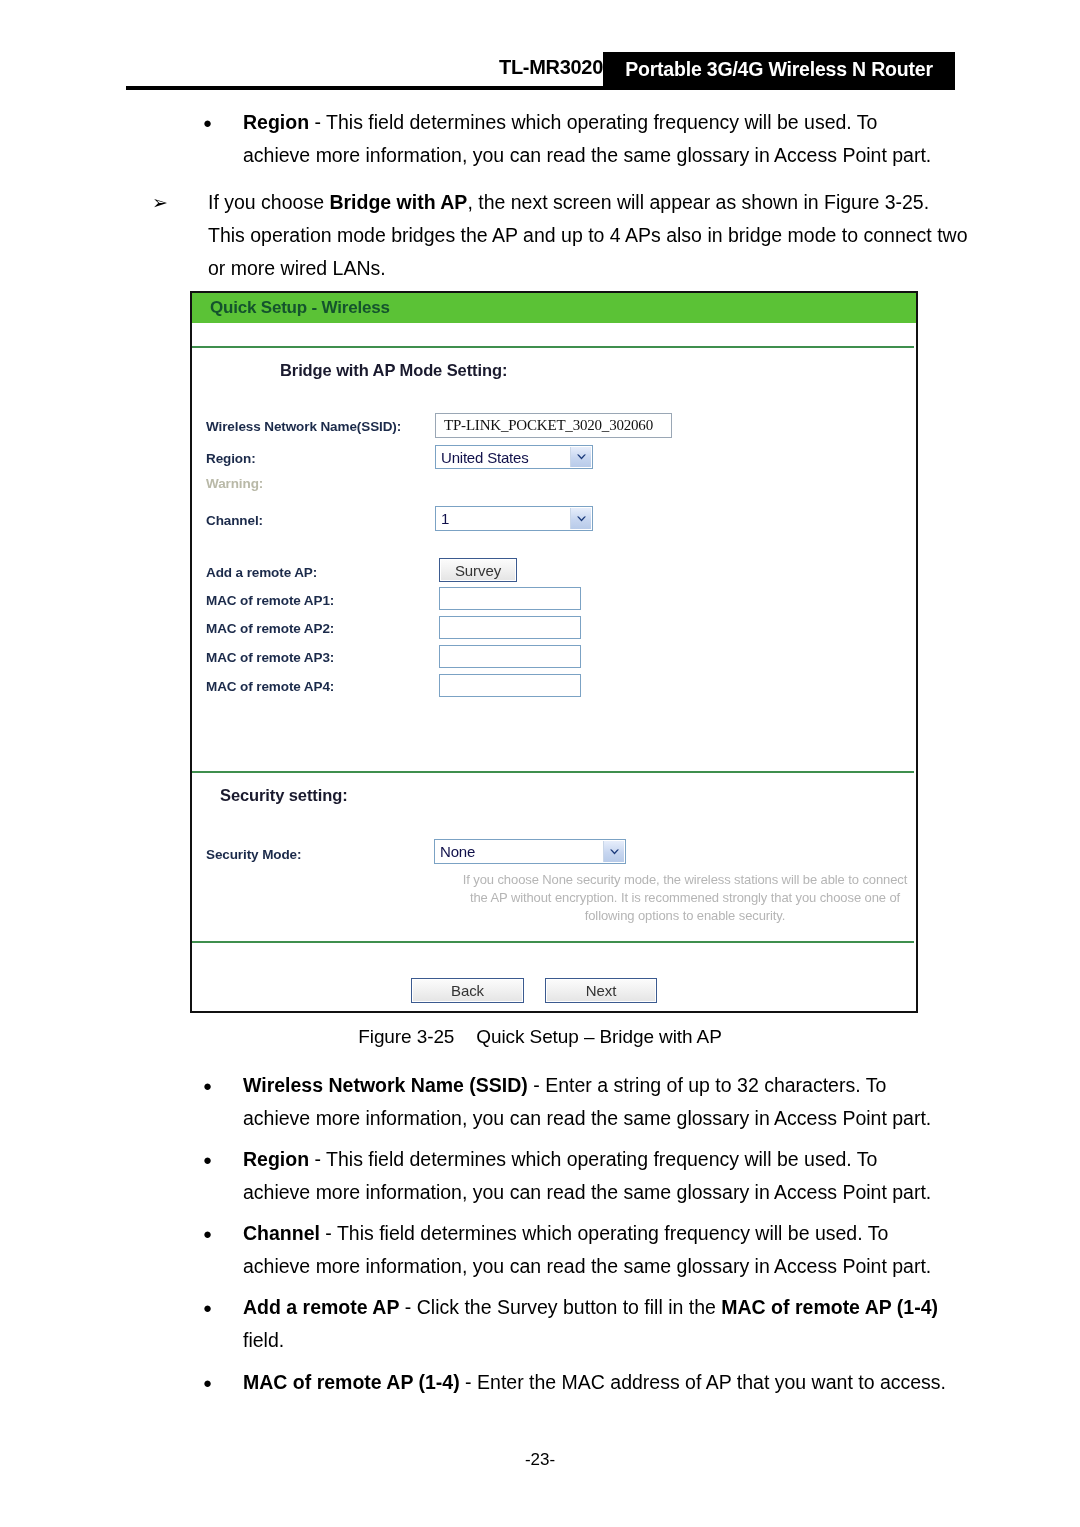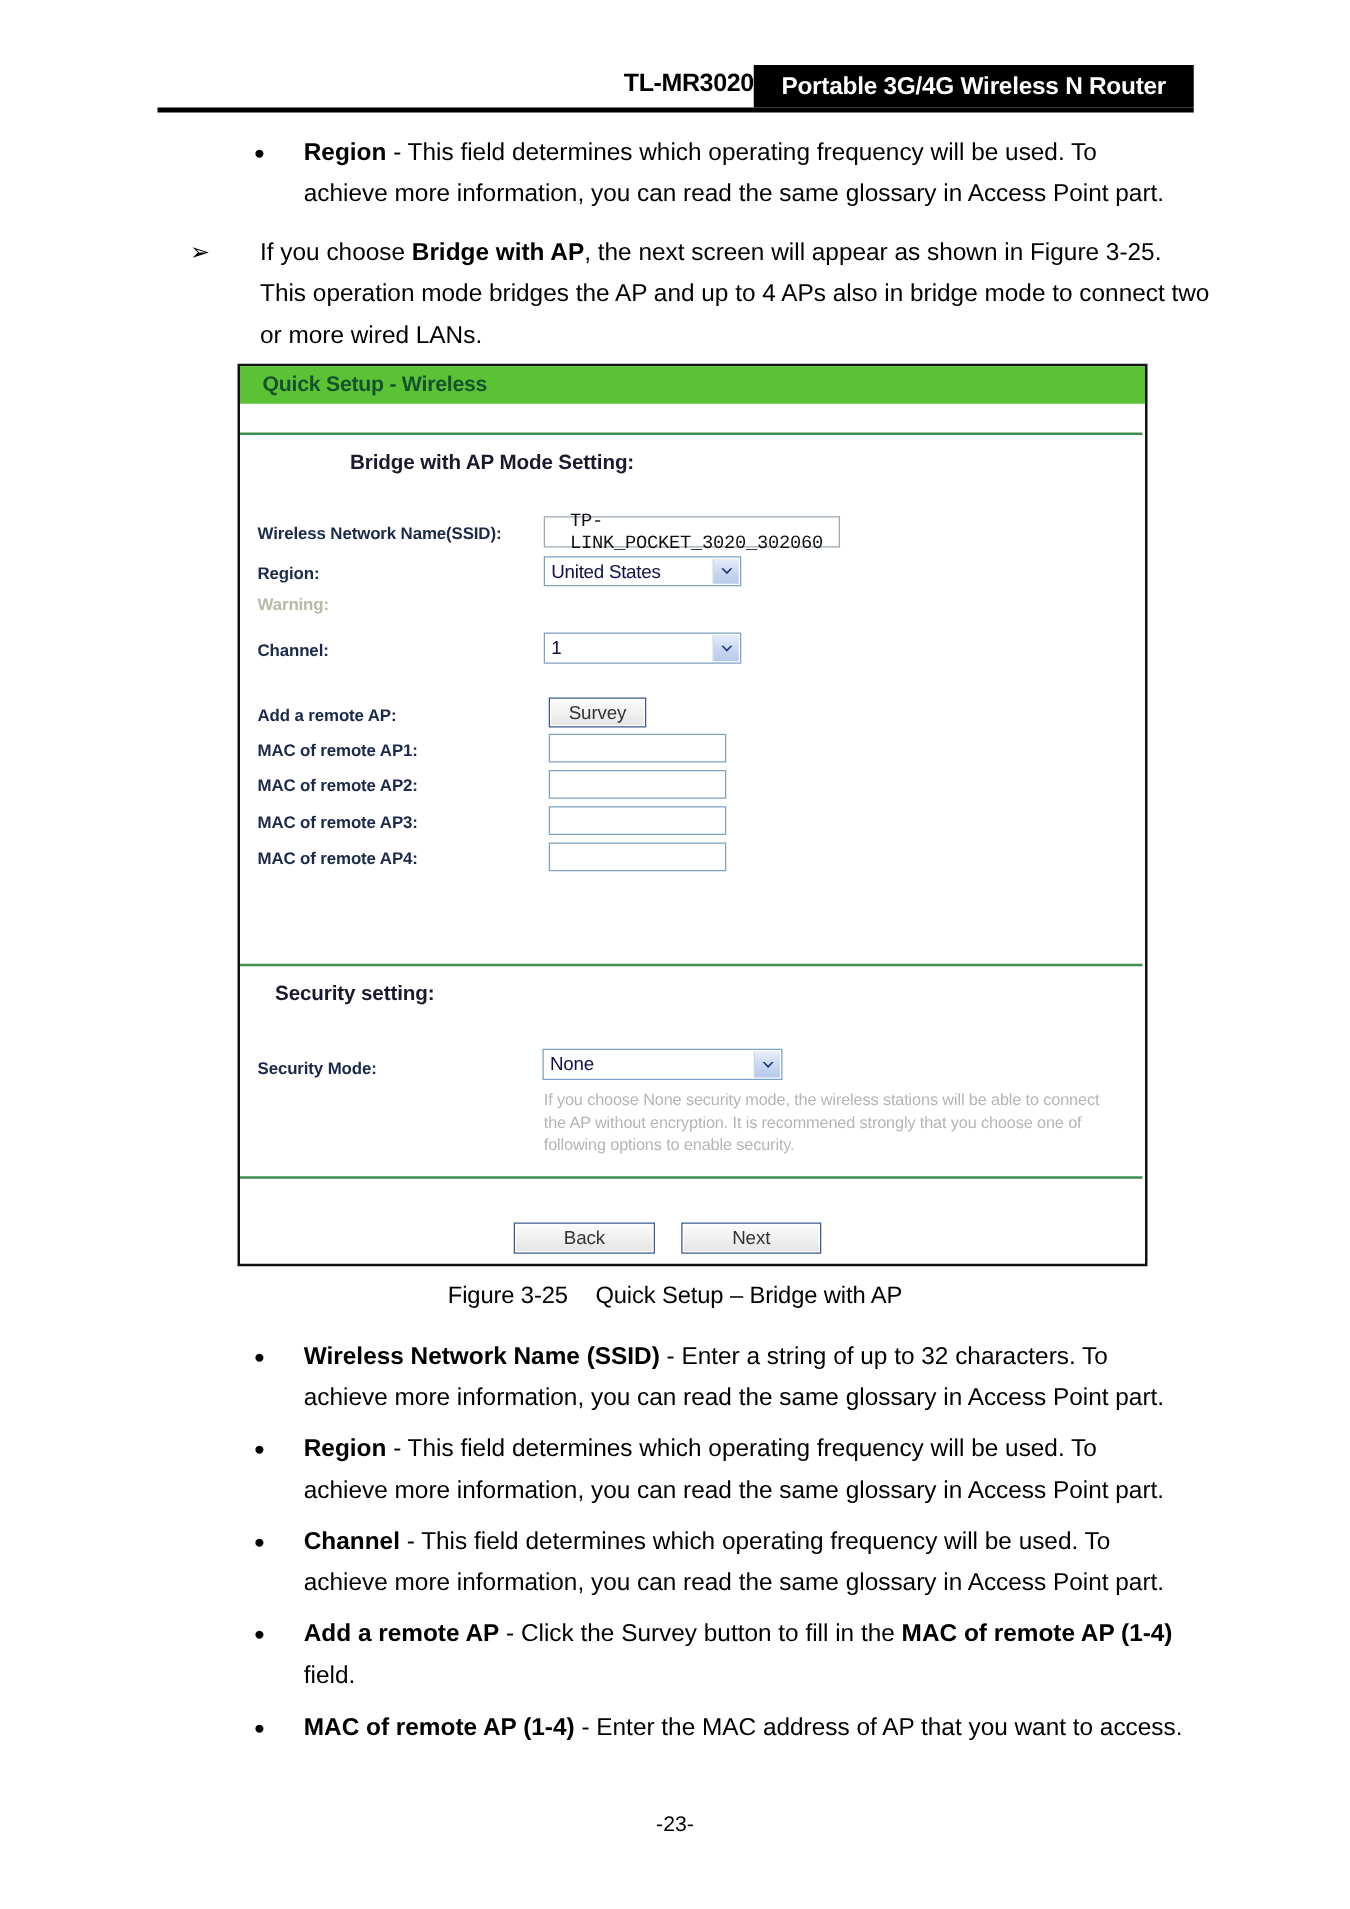--- a/index.html
+++ b/index.html
@@ -131,31 +131,31 @@
     font-weight: bold;
   }
   .note {
     position: absolute;
     font-size: 13px;
     color: #b7b7a4;
     line-height: 18px;
     letter-spacing: -0.1px;
     white-space: pre-line;
   }
-  .note.gray { color: #b5b5b5; }
+  .note.gray { color: #b5b5b5; text-align: center; }
 
   .txtbox {
     position: absolute;
     box-sizing: border-box;
     border: 1px solid #7ba2c4;
     background: #ffffff;
-    font-family: Liberation Mono, monospace;
+    font-family: Liberation Serif, serif;
     font-size: 15px;
     color: #111111;
-    padding: 0 20px;
+    padding: 0 8px;
     display: flex;
     align-items: center;
     letter-spacing: -0.2px;
   }
   .txtbox.ssid { border-color: #9aa7b5; }
 
   .selbox {
     position: absolute;
     box-sizing: border-box;
     border: 1px solid #7ba2c4;

